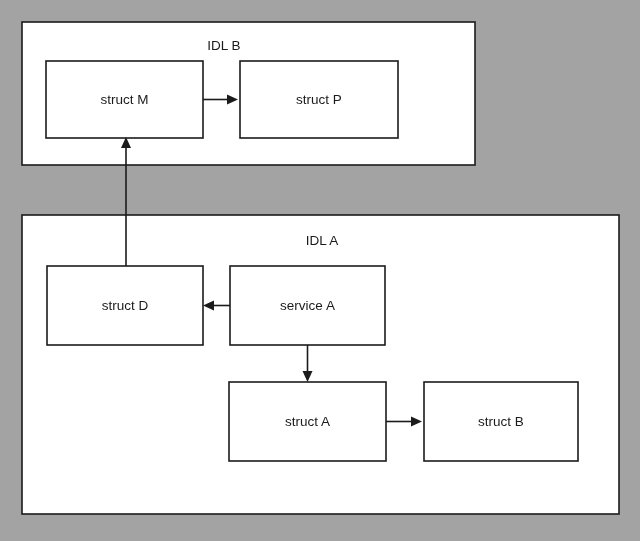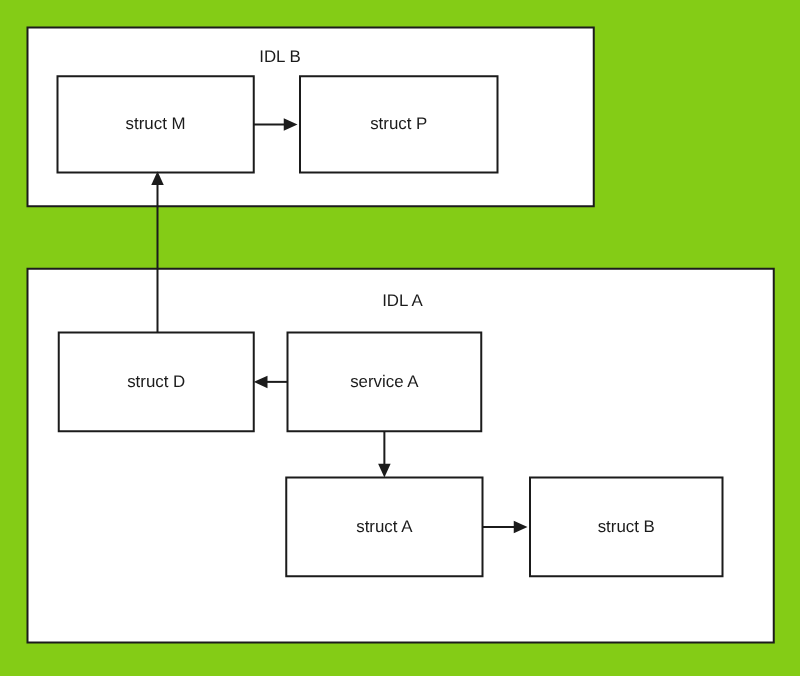--- a/index.html
+++ b/index.html
@@ -12,21 +12,21 @@
     width: 640px;
     height: 541px;
     overflow: hidden;
     font-family: "Liberation Sans", "DejaVu Sans", sans-serif;
     color: #1a1a1a;
   }
   #canvas {
     position: relative;
     width: 640px;
     height: 541px;
-    background: #84cc16;
+    background: #a3a3a3;
   }
   #diagram-svg {
     position: absolute;
     left: 0;
     top: 0;
     width: 640px;
     height: 541px;
   }
   .container-rect,
   .node-rect {

